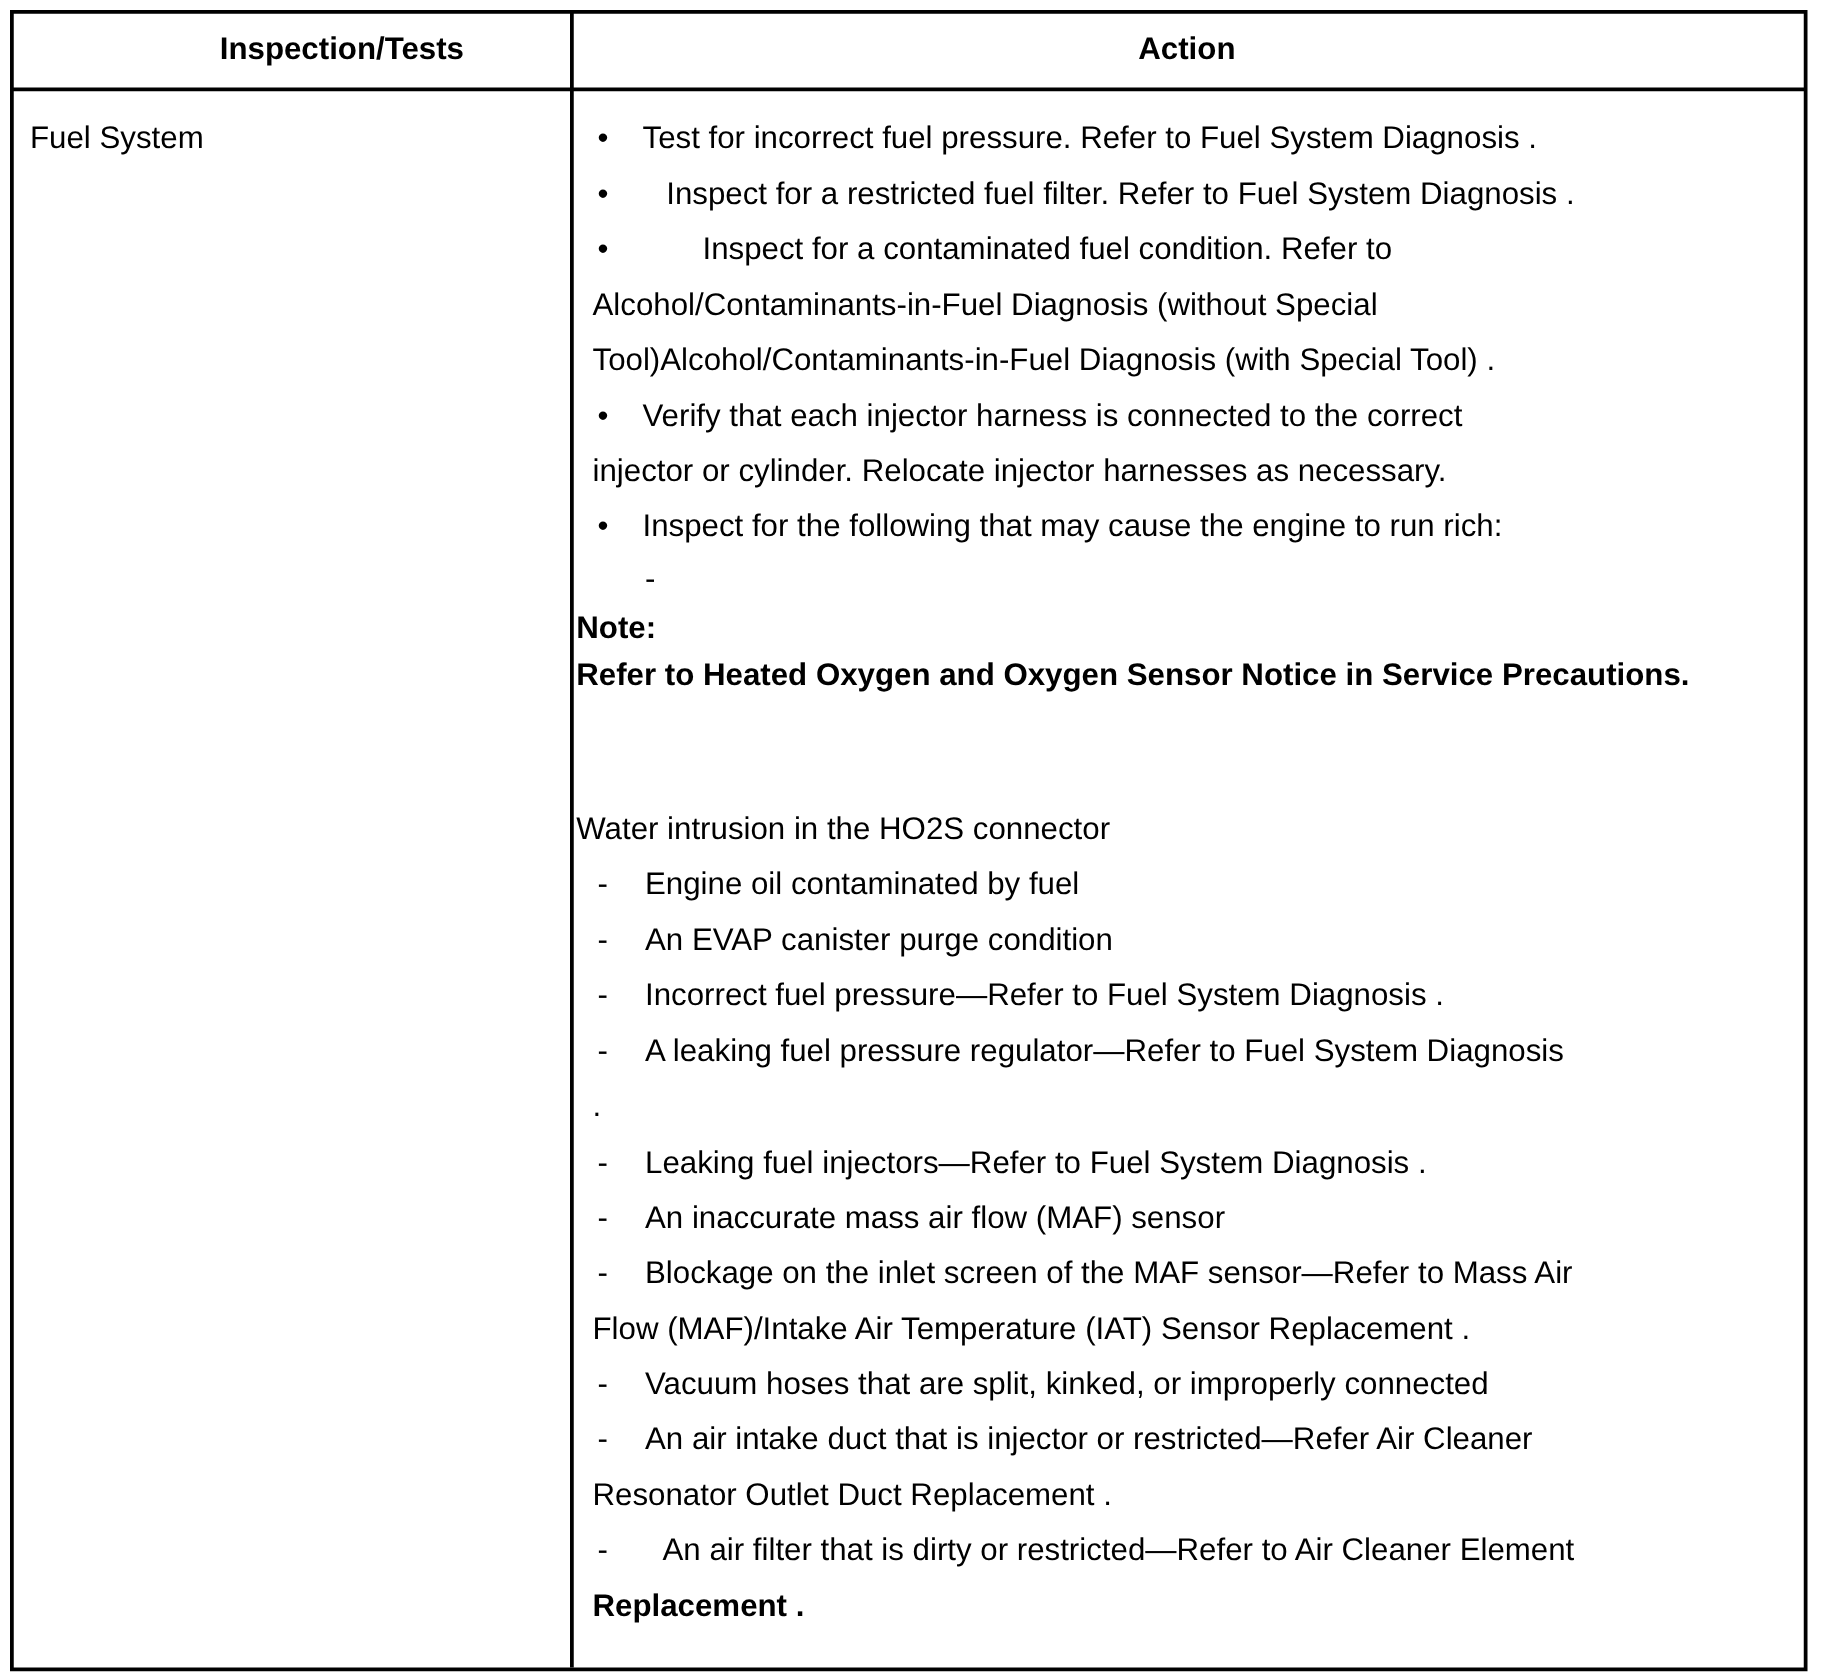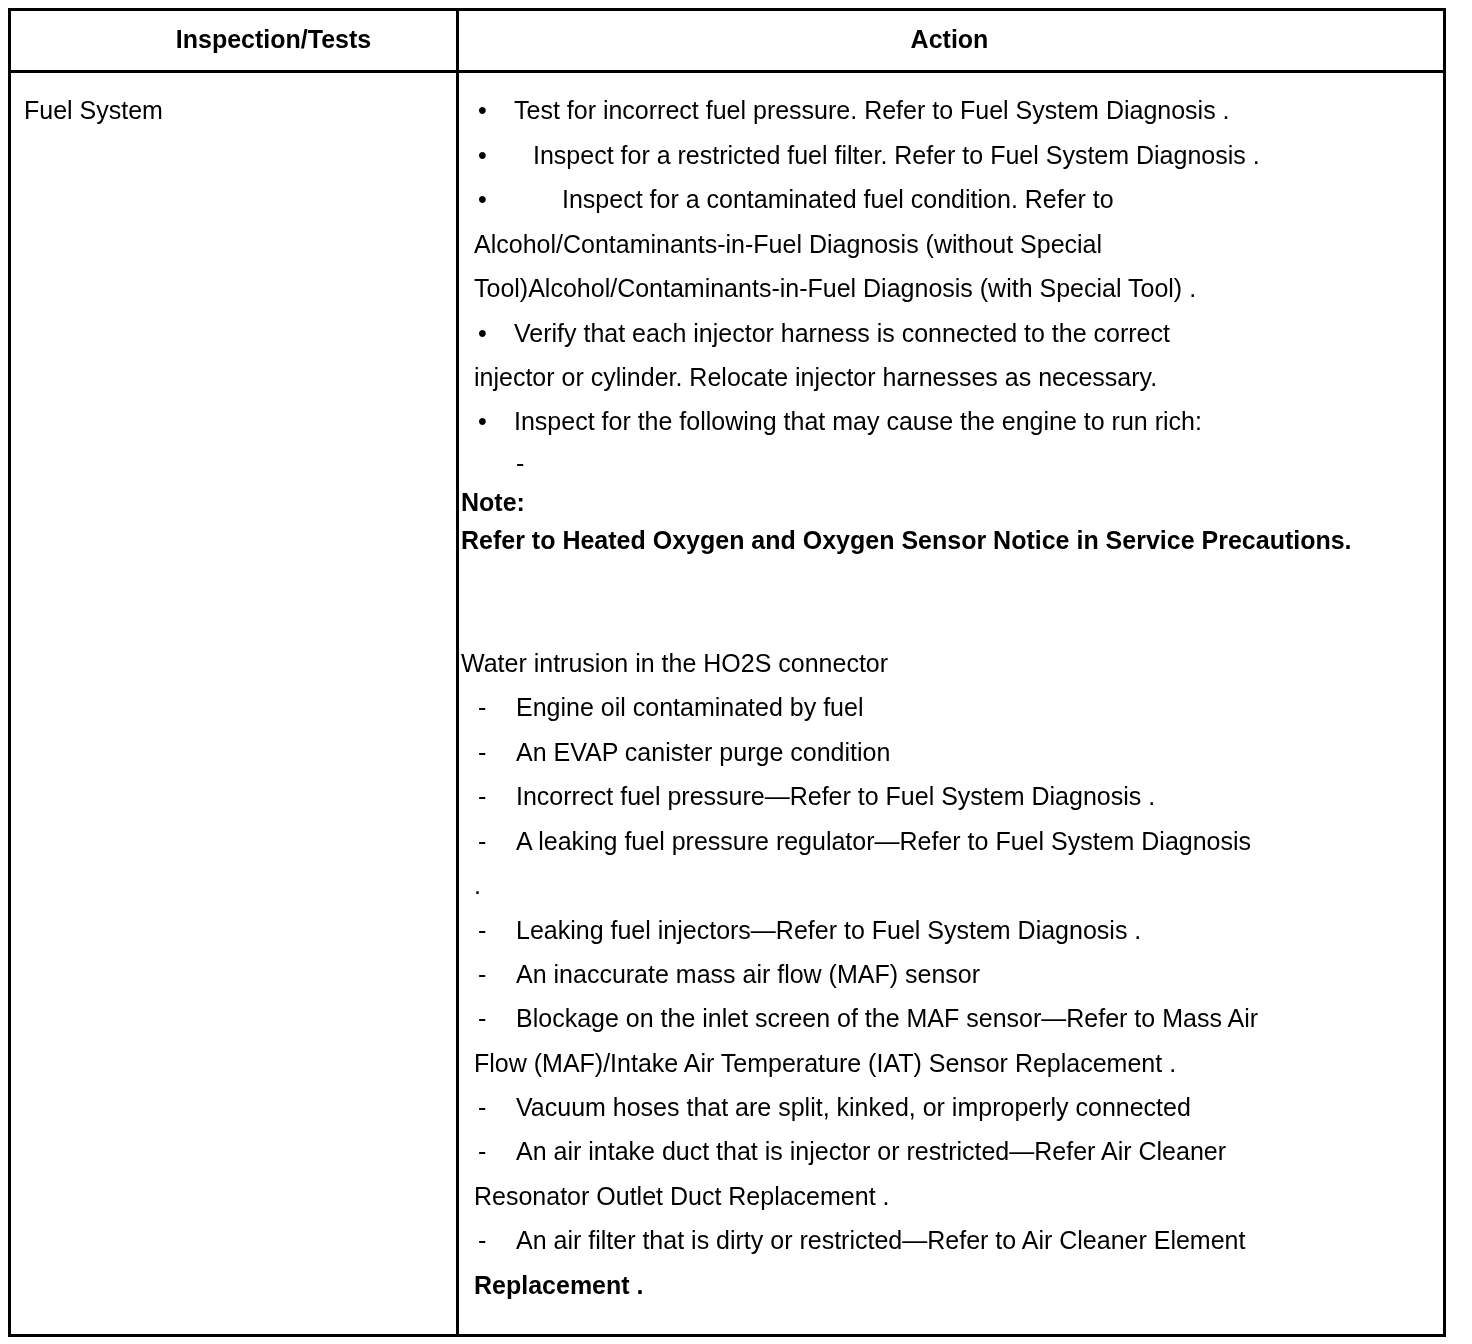--- a/index.html
+++ b/index.html
@@ -79,16 +79,16 @@
     <span class="t" style="left:474px; top:1048px;">Flow (MAF)/Intake Air Temperature (IAT) Sensor Replacement .</span>
 
     <span class="mark" style="left:478px; top:1092px;">-</span>
     <span class="t" style="left:516px; top:1092px;">Vacuum hoses that are split, kinked, or improperly connected</span>
 
     <span class="mark" style="left:478px; top:1136px;">-</span>
     <span class="t" style="left:516px; top:1136px;">An air intake duct that is injector or restricted—Refer Air Cleaner</span>
     <span class="t" style="left:474px; top:1181px;text-align:right;">Resonator Outlet Duct Replacement .</span>
 
     <span class="mark" style="left:478px; top:1225px;">-</span>
-    <span class="t" style="left:516px; top:1225px;">An air filter that is dirty or restricted—Refer to Air Cleaner Element</span>
+    <span class="t" style="left:530px; top:1225px;">An air filter that is dirty or restricted—Refer to Air Cleaner Element</span>
     <span class="t" style="left:474px; top:1270px;font-weight:bold;">Replacement .</span>
   </div>
 </div>
 
 </body></html>

